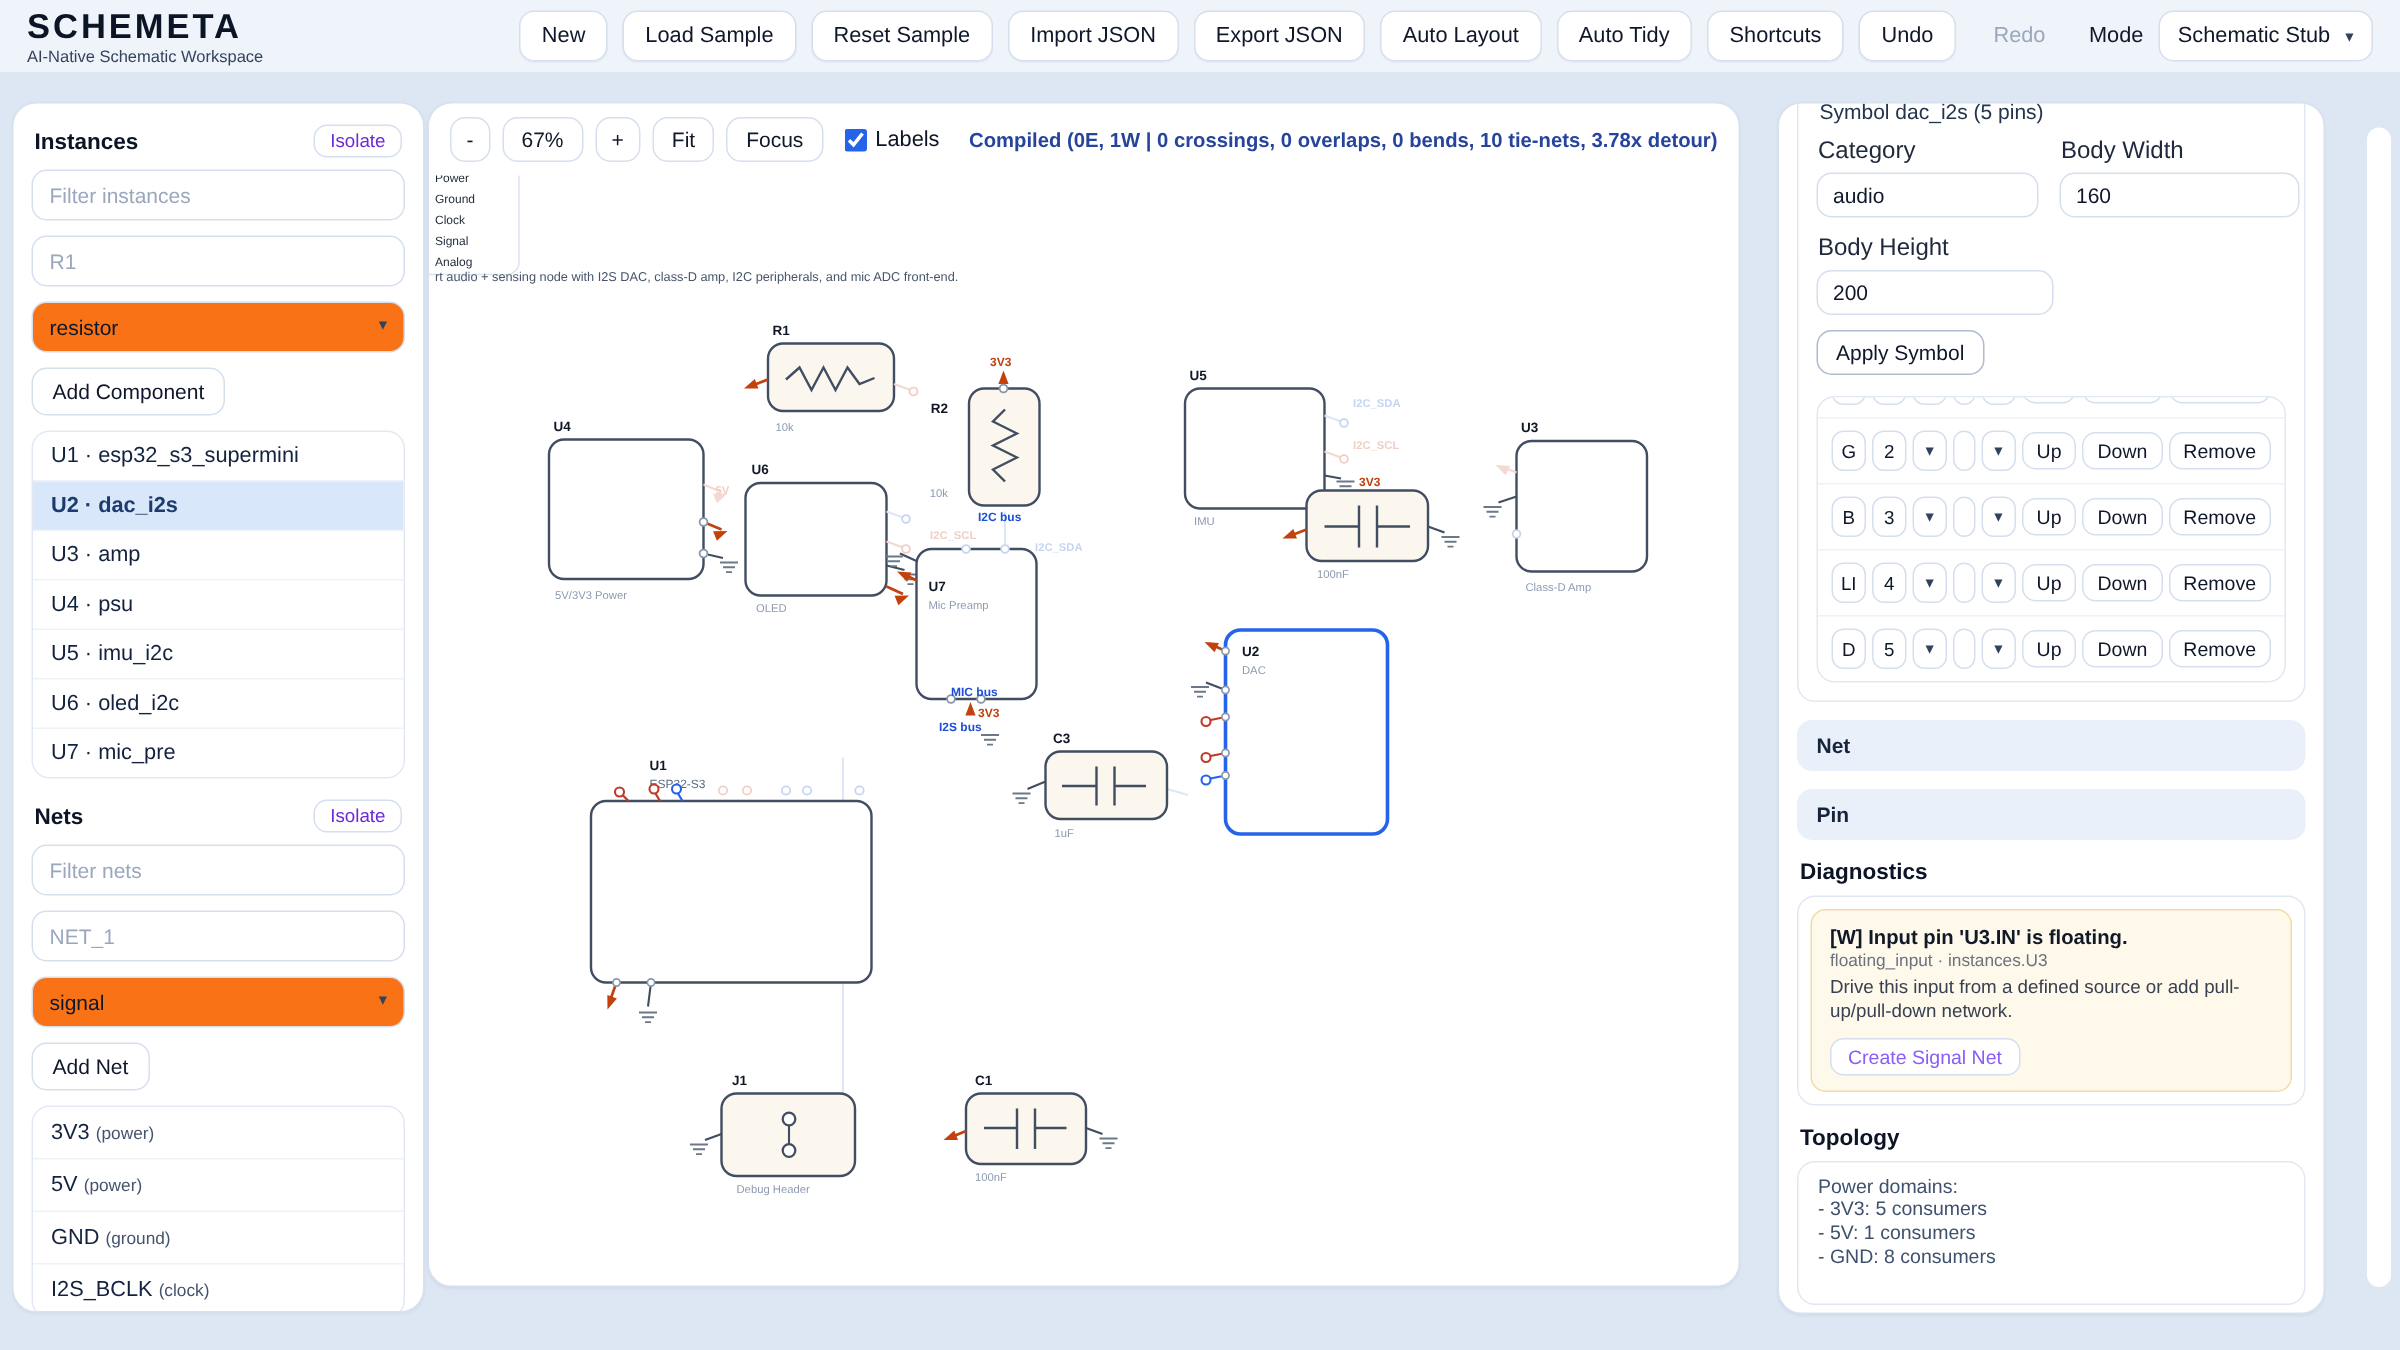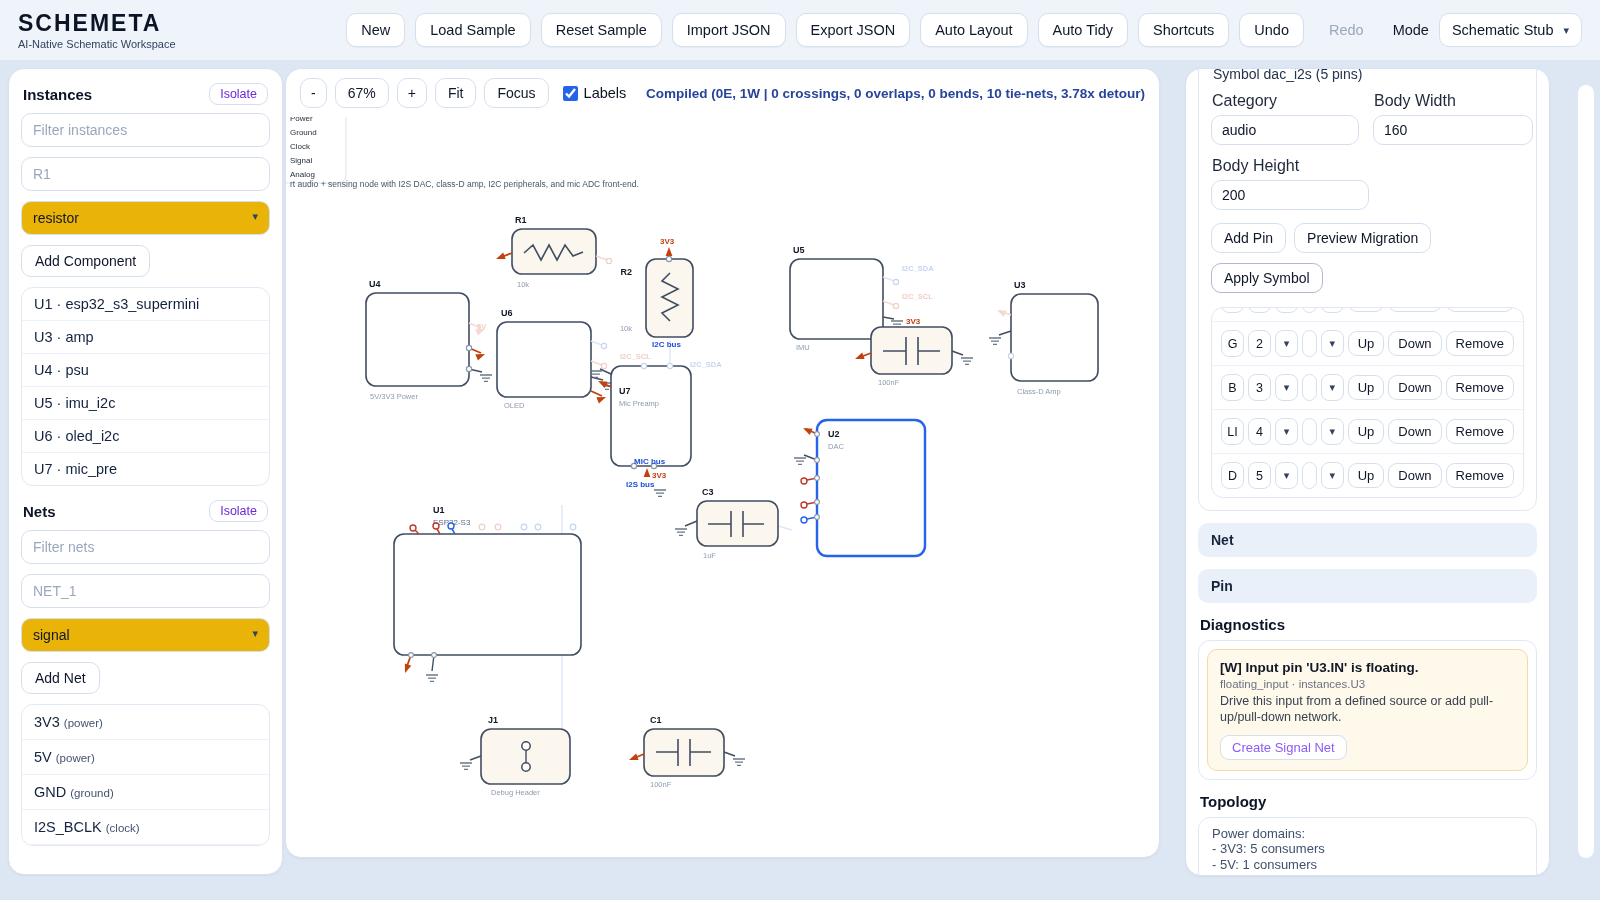--- a/index.html
+++ b/index.html
@@ -1,20 +1,20 @@
 <!DOCTYPE html>
 <html><head>
 <meta charset="utf-8">
 <style>
   * { margin:0; padding:0; box-sizing:border-box; }
   html,body { width:1600px; height:900px; overflow:hidden; }
   body { background:#dde7f4; font-family:"Liberation Sans",sans-serif; color:#0f172a; position:relative; }
 
   
-  .header { position:absolute; left:0; top:0; width:1600px; height:60px; background:#eff4fb;
+  .header { position:absolute; left:0; top:0; width:1600px; height:48px; background:#eff4fb;
             display:flex; align-items:center; padding:0 18px; }
   .logo-block { display:flex; flex-direction:column; }
   .logo { font-size:23px; font-weight:800; letter-spacing:2px; color:#0c1526; line-height:26px; }
   .tagline { font-size:11px; font-weight:400; color:#33425d; margin-top:2px; }
   .hdr-actions { margin-left:auto; display:flex; align-items:center; gap:10px; }
   .hbtn { background:#fff; border:1px solid #d6dfee; border-radius:10px; padding:8px 14px;
           font-size:14.5px; color:#0f172a; cursor:pointer; box-shadow:0 1px 1px rgba(15,23,42,.04);
           font-family:inherit; white-space:nowrap; }
   .hbtn.disabled { background:transparent; border-color:transparent; box-shadow:none; color:#9aa7bd; }
   .mode-label { font-size:14.5px; color:#0f172a; margin-left:4px; }
@@ -29,21 +29,21 @@
   
   .sidebar { left:8px; top:68px; width:275px; height:807px; padding:12px; overflow:hidden; }
   .sec-head { display:flex; align-items:center; justify-content:space-between; margin:2px 2px 8px 2px; }
   .sec-title { font-size:15px; font-weight:700; color:#0c1526; }
   .isolate-btn { background:#fff; border:1px solid #d6dfee; border-radius:9px; padding:3px 10px;
                  font-size:12.5px; color:#6d28d9; cursor:pointer; font-family:inherit; }
   .inp { width:100%; border:1px solid #d6dfee; border-radius:10px; padding:8px 11px; font-size:14px;
          color:#0f172a; margin-bottom:10px; font-family:inherit; background:#fff; }
   .inp::placeholder { color:#9aa7bd; }
   .sel { width:100%; border:1px solid #d6dfee; border-radius:10px; padding:8px 11px; font-size:14px;
-         display:flex; justify-content:space-between; margin-bottom:10px; cursor:pointer; background:#eab308; }
+         display:flex; justify-content:space-between; margin-bottom:10px; cursor:pointer; background:#f97316; }
   .sbtn { background:#fff; border:1px solid #d6dfee; border-radius:10px; padding:7px 13px;
           font-size:14px; color:#0f172a; cursor:pointer; font-family:inherit; margin-bottom:10px; }
   .ilist { border:1px solid #e3e9f4; border-radius:12px; overflow:hidden; margin-bottom:14px; }
   .irow { padding:8px 12px; font-size:14.5px; color:#13233f; border-bottom:1px solid #edf1f8; cursor:pointer; }
   .irow:last-child { border-bottom:none; }
   .irow.selected { background:#d8e8fa; color:#1d3b6e; font-weight:700; }
   .nrow { padding:9px 12px; font-size:14.5px; color:#13233f; border-bottom:1px solid #edf1f8; cursor:pointer; }
   .nrow .kind { font-size:11.5px; color:#44536e; }
 
   
@@ -135,20 +135,21 @@
   </div>
   <input class="inp" placeholder="Filter instances" style="">
   <input class="inp" placeholder="R1" style="">
   <div class="sel">
     <span>resistor</span>
     <span class="chev">▾</span>
   </div>
   <button class="sbtn">Add Component</button>
   <div class="ilist">
     <div class="irow">U1 · esp32_s3_supermini</div>
+    <div class="irow selected">U2 · dac_i2s</div>
     <div class="irow">U3 · amp</div>
     <div class="irow">U4 · psu</div>
     <div class="irow">U5 · imu_i2c</div>
     <div class="irow">U6 · oled_i2c</div>
     <div class="irow">U7 · mic_pre</div>
   </div>
 
   <div class="sec-head">
     <span class="sec-title">Nets</span>
     <button class="isolate-btn">Isolate</button>
@@ -432,24 +433,20 @@
       </div>
       <div class="fcol" style="width:160px;">
         <span class="flabel">Body Width</span>
         <input class="finp" value="160" style="">
       </div>
     </div>
     <div class="fcol" style="width:158px; margin-top:8px;">
       <span class="flabel">Body Height</span>
       <input class="finp" value="200" style="">
     </div>
-    <div class="btnrow">
-      <button class="rbtn">Add Pin</button>
-      <button class="rbtn">Preview Migration</button>
-    </div>
     <button class="rbtn apply">Apply Symbol</button>
 
     <div class="pinscard">
       <div class="pinrow clip">
         <input class="mini" style="">
         <input class="mini" style="">
         <div class="psel"></div>
         <input class="tinyinp" style="">
         <div class="psel"></div>
         <button class="pbtn up">Up</button>

